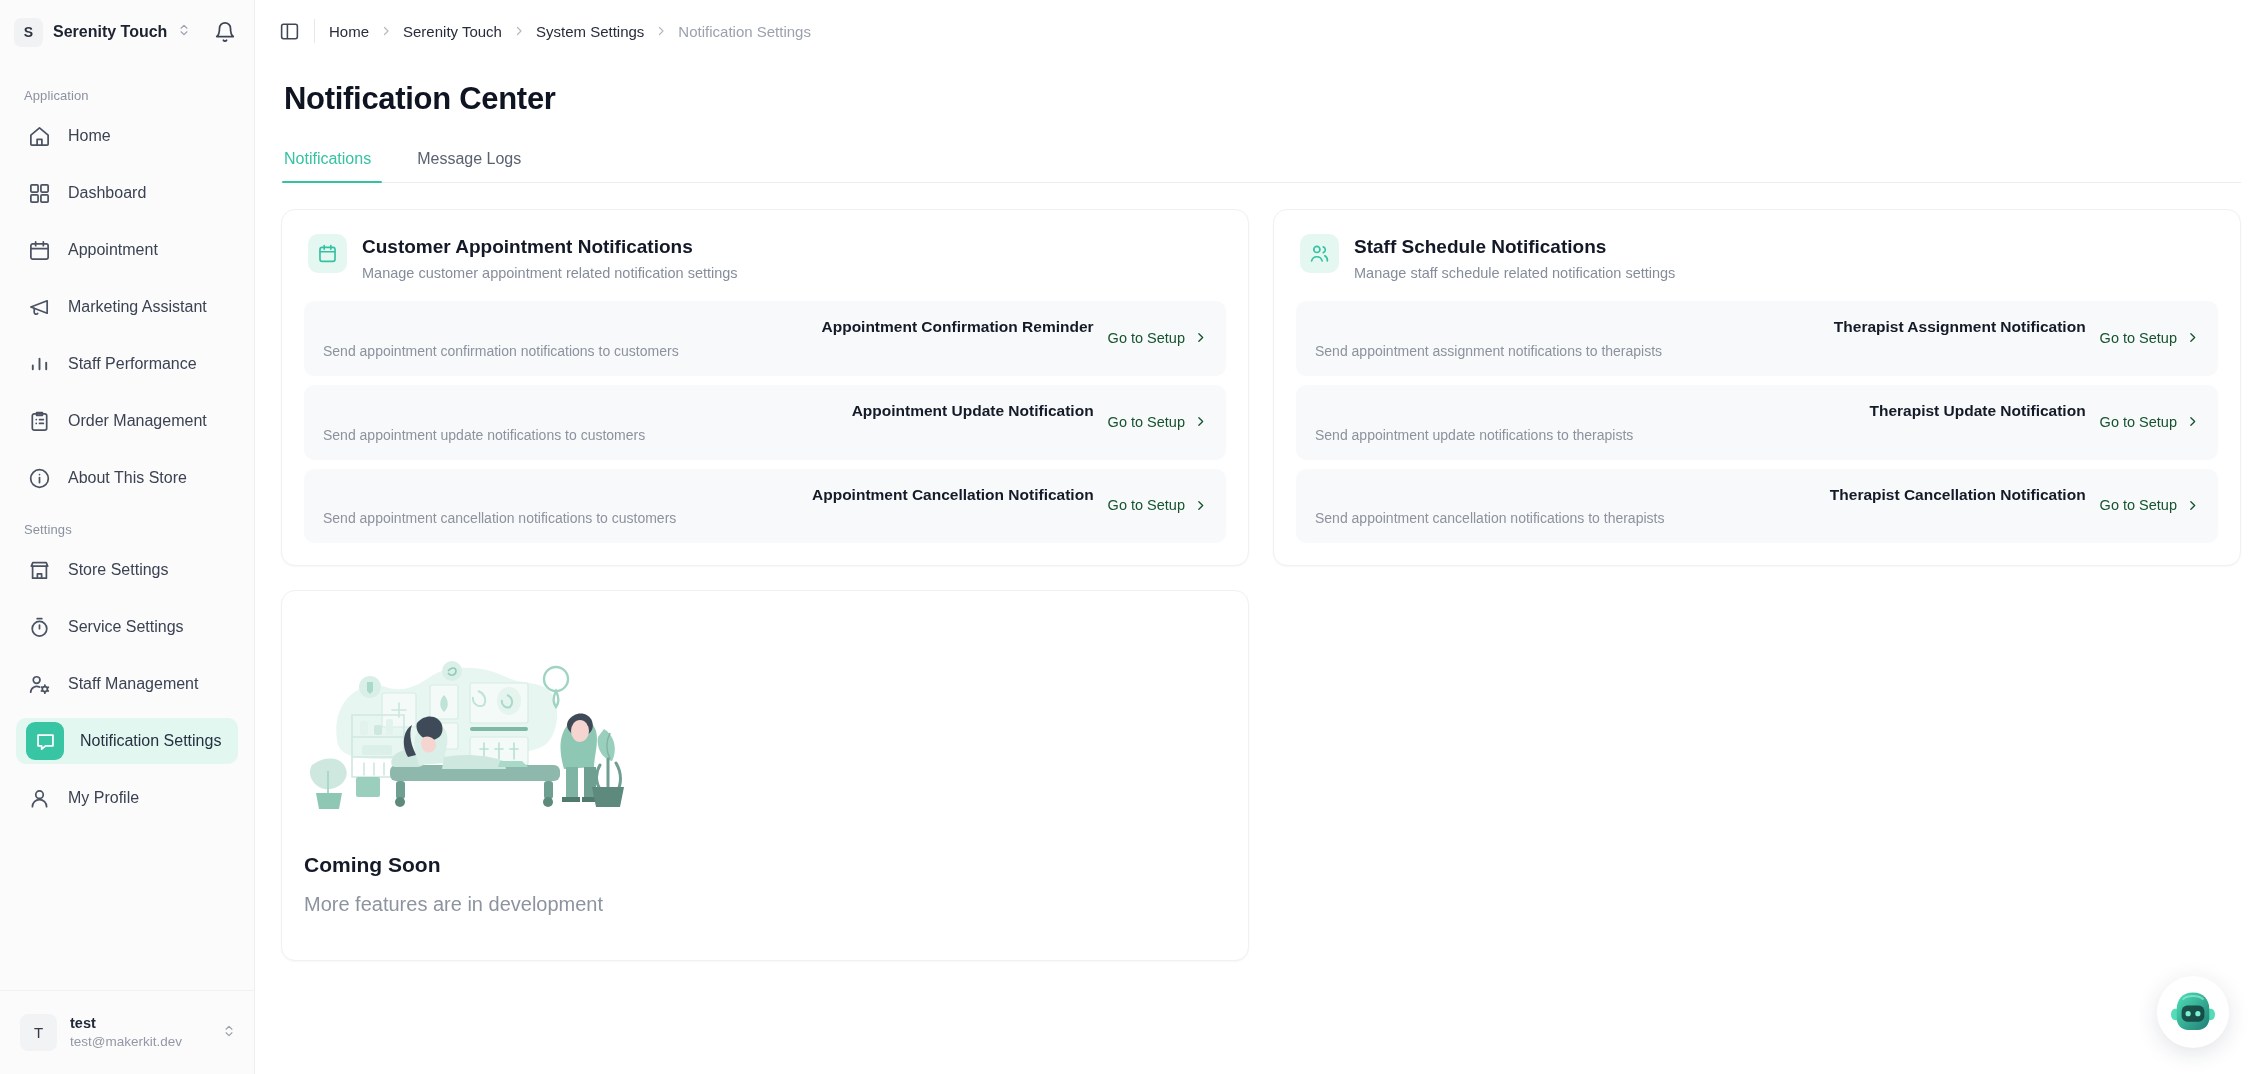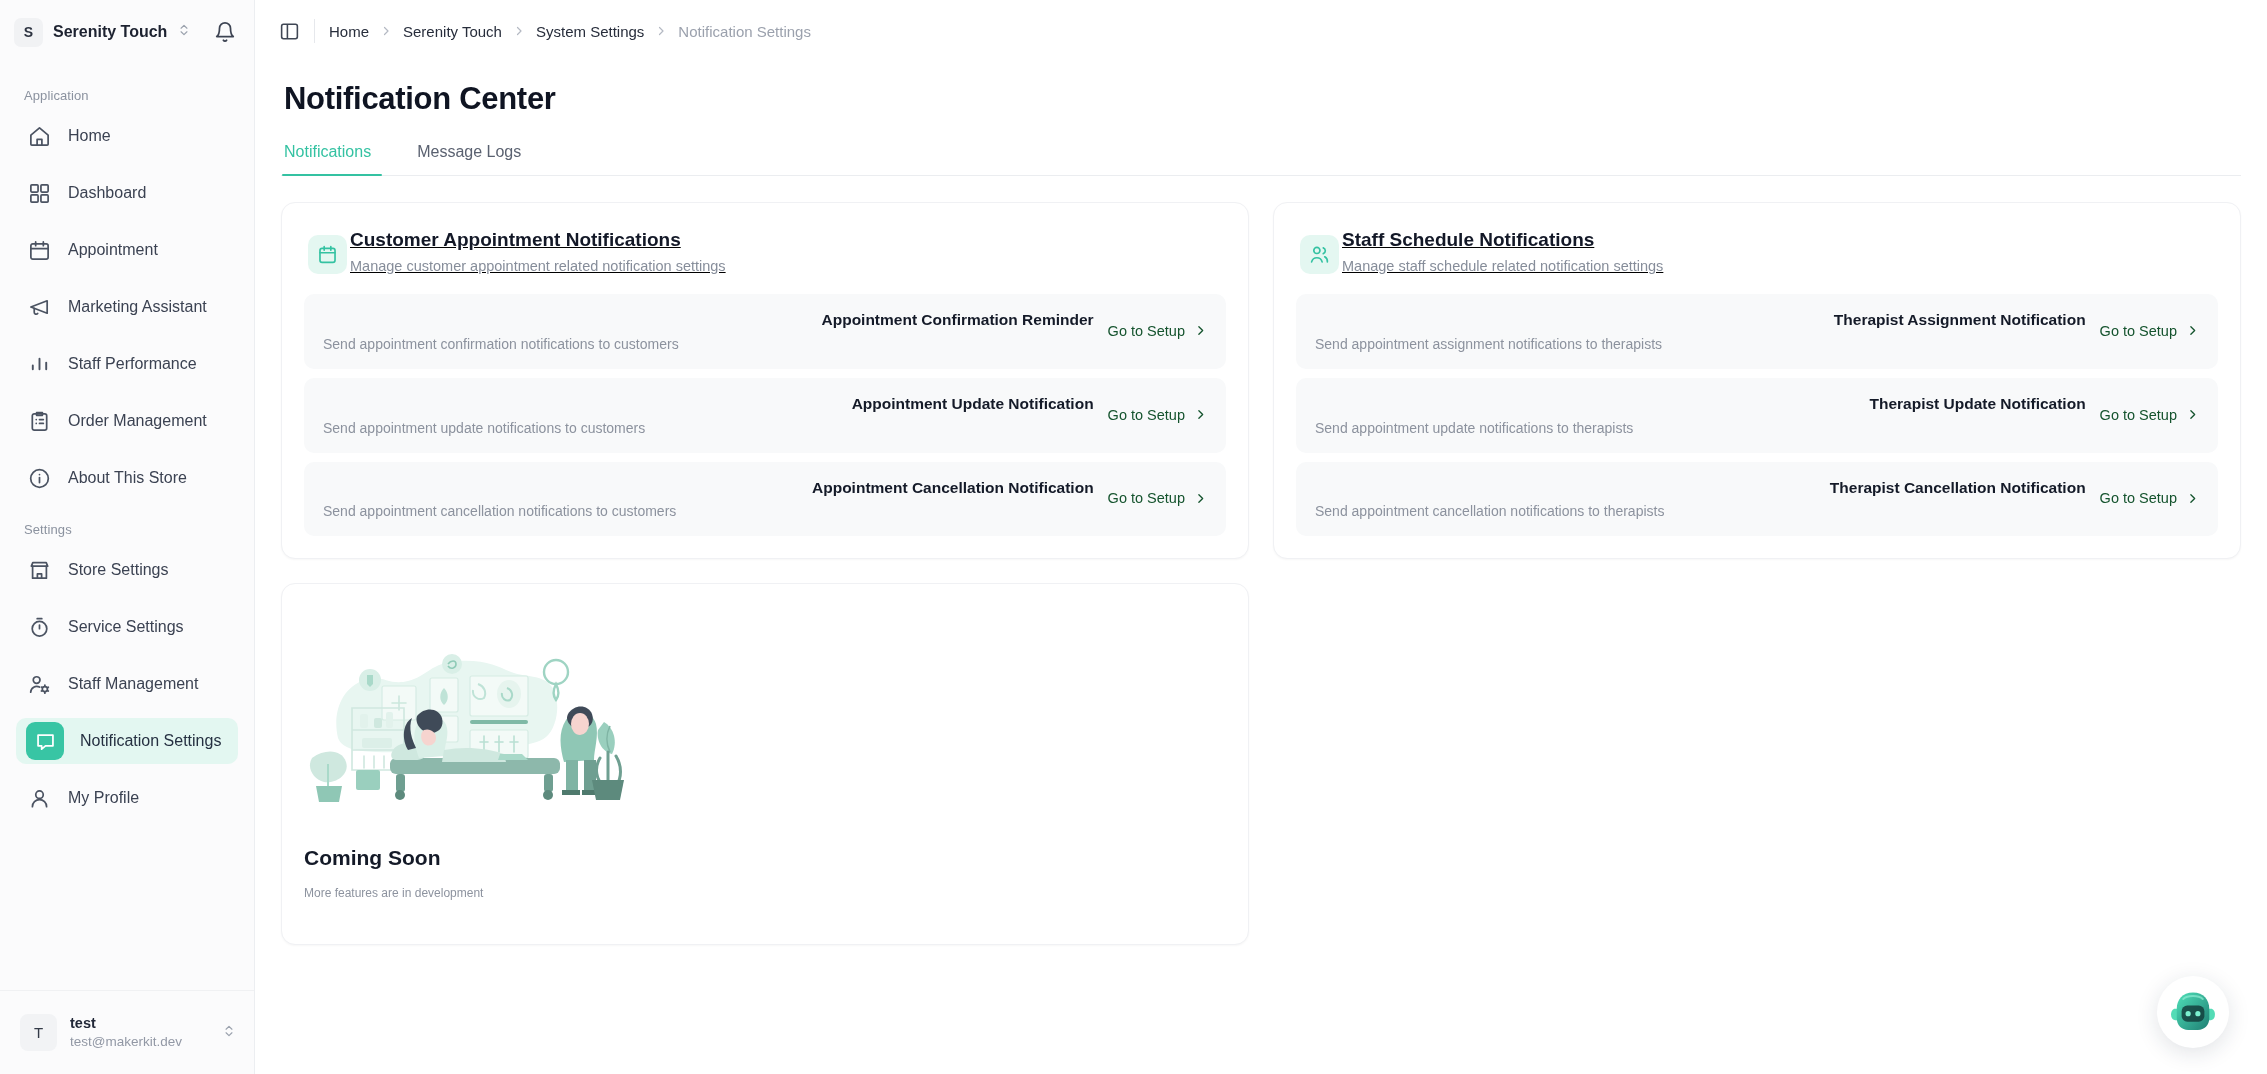--- a/index.html
+++ b/index.html
@@ -98,21 +98,21 @@
   .crumb-sep svg { width:12px; height:12px; }
 
   .content { flex: 1 1 auto; padding: 0 26px 0 26px; overflow: hidden; }
 
   .page-title {
     font-size: 31px; font-weight: 700; color: #0f1422;
     letter-spacing: -.3px; margin: 19px 0 0 3px;
   }
 
   .tabs {
-    margin-top: 26px; border-bottom: 1px solid #ebedf0;
+    margin-top: 33px; border-bottom: 1px solid #ebedf0;
     display: flex; gap: 0; padding-left: 3px;
   }
   .tab {
     font-size: 16px; color: #5a6170; padding: 0 22px 14px 22px;
     cursor: pointer; position: relative; white-space: nowrap;
   }
   .tab:first-child { padding-left: 0; padding-right: 24px; }
   .tab.active { color: #34c2a2; font-weight: 500; }
   .tab.active::after {
     content: ""; position: absolute; left: 0; right: 10px; bottom: -1px;
@@ -123,21 +123,21 @@
   .grid-2 {
     display: grid; grid-template-columns: 1fr 1fr;
     gap: 24px; margin-top: 26px;
   }
 
   .card {
     background: #ffffff; border: 1px solid #f0f1f4;
     border-radius: 14px; padding: 22px 22px 22px 22px;
     box-shadow: 0 1px 2px rgba(18,24,40,.035);
   }
-  .card-head { display: flex; align-items: flex-end; gap: 3px; padding: 2px 0 4px 4px; text-decoration: underline; }
+  .card-head { display: flex; align-items: flex-start; gap: 15px; padding: 2px 0 4px 4px; }
   .card-ico {
     width: 39px; height: 39px; border-radius: 10px;
     background: #e4f7f1; color: #34c2a2; flex: 0 0 39px;
     display: flex; align-items: center; justify-content: center;
   }
   .card-ico svg { width: 21px; height: 21px; }
   .card-head-txt { padding-top: 1px; }
   .card-title { font-size: 19px; font-weight: 600; color: #131827; line-height: 1.3; }
   .card-sub { font-size: 14.5px; color: #868d9a; margin-top: 5px; }
 
@@ -159,21 +159,21 @@
 
   .coming-card {
     margin-top: 24px; width: calc(50% - 12px);
     background: #ffffff; border: 1px solid #f0f1f4; border-radius: 14px;
     box-shadow: 0 1px 2px rgba(18,24,40,.035);
     padding: 34px 22px 44px 22px;
     display: flex; flex-direction: column; align-items: flex-start;
   }
   .illus { width: 330px; height: 190px; display: block; }
   .coming-title { font-size: 21px; font-weight: 700; color: #141a28; margin-top: 38px; }
-  .coming-sub { font-size: 12px; color: #8d939f; margin-top: 16px; }
+  .coming-sub { font-size: 20px; color: #8d939f; margin-top: 16px; }
 
   .chat-fab {
     position: absolute; right: 38px; bottom: 26px;
     width: 72px; height: 72px; border-radius: 50%;
     background: #ffffff;
     box-shadow: 0 5px 22px rgba(24,40,60,.13);
     display: flex; align-items: center; justify-content: center;
     cursor: pointer;
   }
   .chat-fab svg { width: 52px; height: 52px; }

